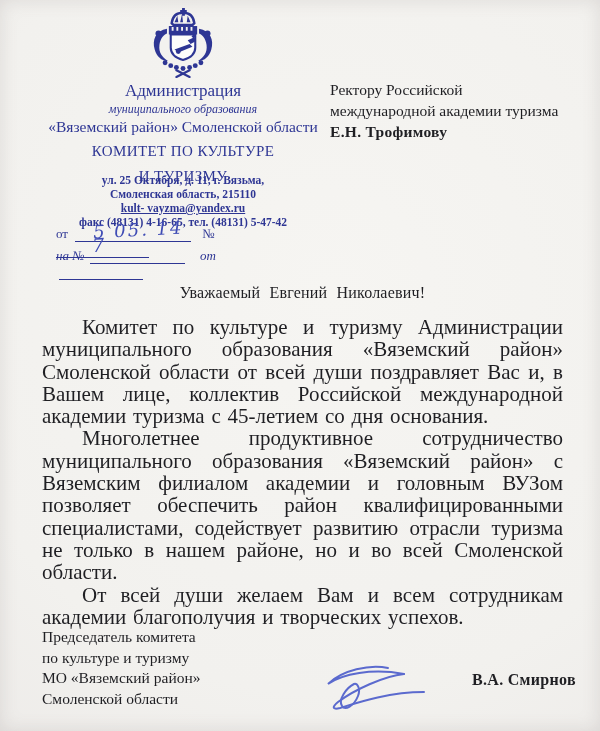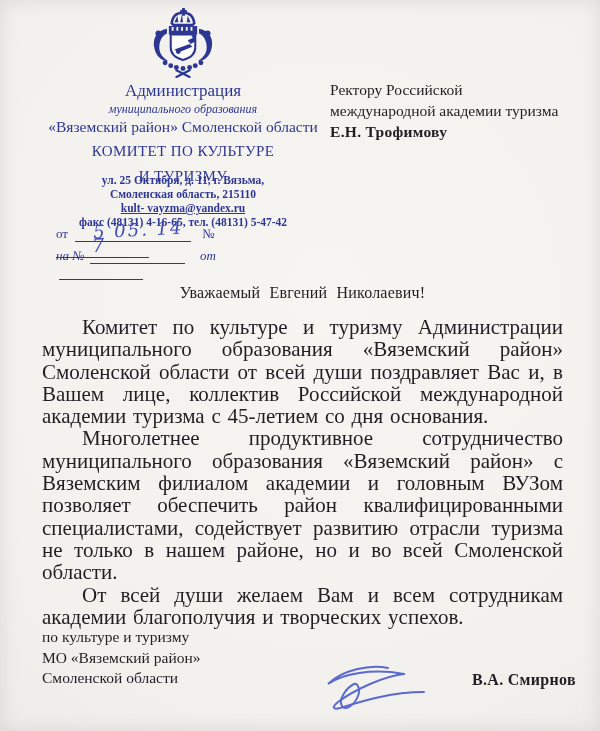--- a/index.html
+++ b/index.html
@@ -154,20 +154,21 @@
   </div>
 
   <div class="body-block">
     <p class="salutation">Уважаемый  Евгений  Николаевич!</p>
     <p class="para">Комитет по культуре и туризму Администрации муниципального образования «Вяземский район» Смоленской области от всей души поздравляет Вас  и, в Вашем лице, коллектив Российской международной академии туризма с  45-летием со дня основания.</p>
     <p class="para">Многолетнее продуктивное  сотрудничество муниципального образования «Вяземский район» с Вяземским филиалом  академии и головным ВУЗом позволяет обеспечить  район квалифицированными специалистами, содействует развитию  отрасли туризма не только в нашем районе, но и во всей Смоленской области.</p>
     <p class="para">От всей души желаем Вам и всем сотрудникам академии благополучия и творческих успехов.</p>
   </div>
 
   <div class="sign-block">
+    <div>Председатель комитета</div>
     <div>по культуре и туризму</div>
     <div>МО «Вяземский район»</div>
     <div>Смоленской  области</div>
   </div>
 
   <svg class="sign-scribble" viewBox="0 0 112 58" xmlns="http://www.w3.org/2000/svg">
     <g fill="none" stroke="#5b6ace" stroke-width="2" stroke-linecap="round">
       <path d="M70 10C52 6 24 12 10 26c14-10 44-16 76-10"></path>
       <path d="M86 16C66 18 36 32 20 44c-6 5-6 8 2 6 16-5 48-16 84-16"></path>
       <path d="M36 26c-8 4-16 16-12 22 3 5 12 0 16-10 3-8-1-13-4-12z"></path>

